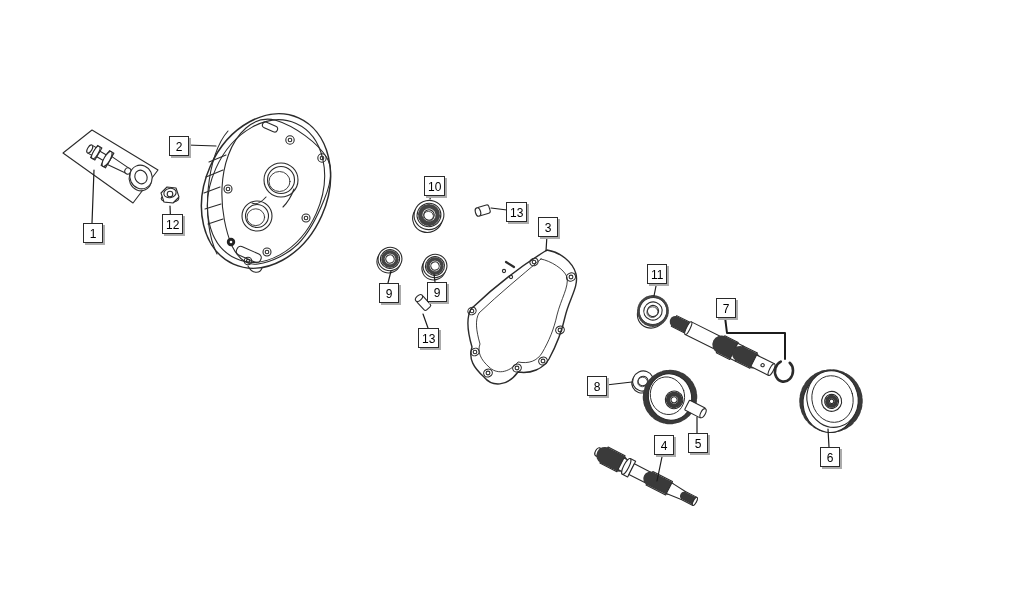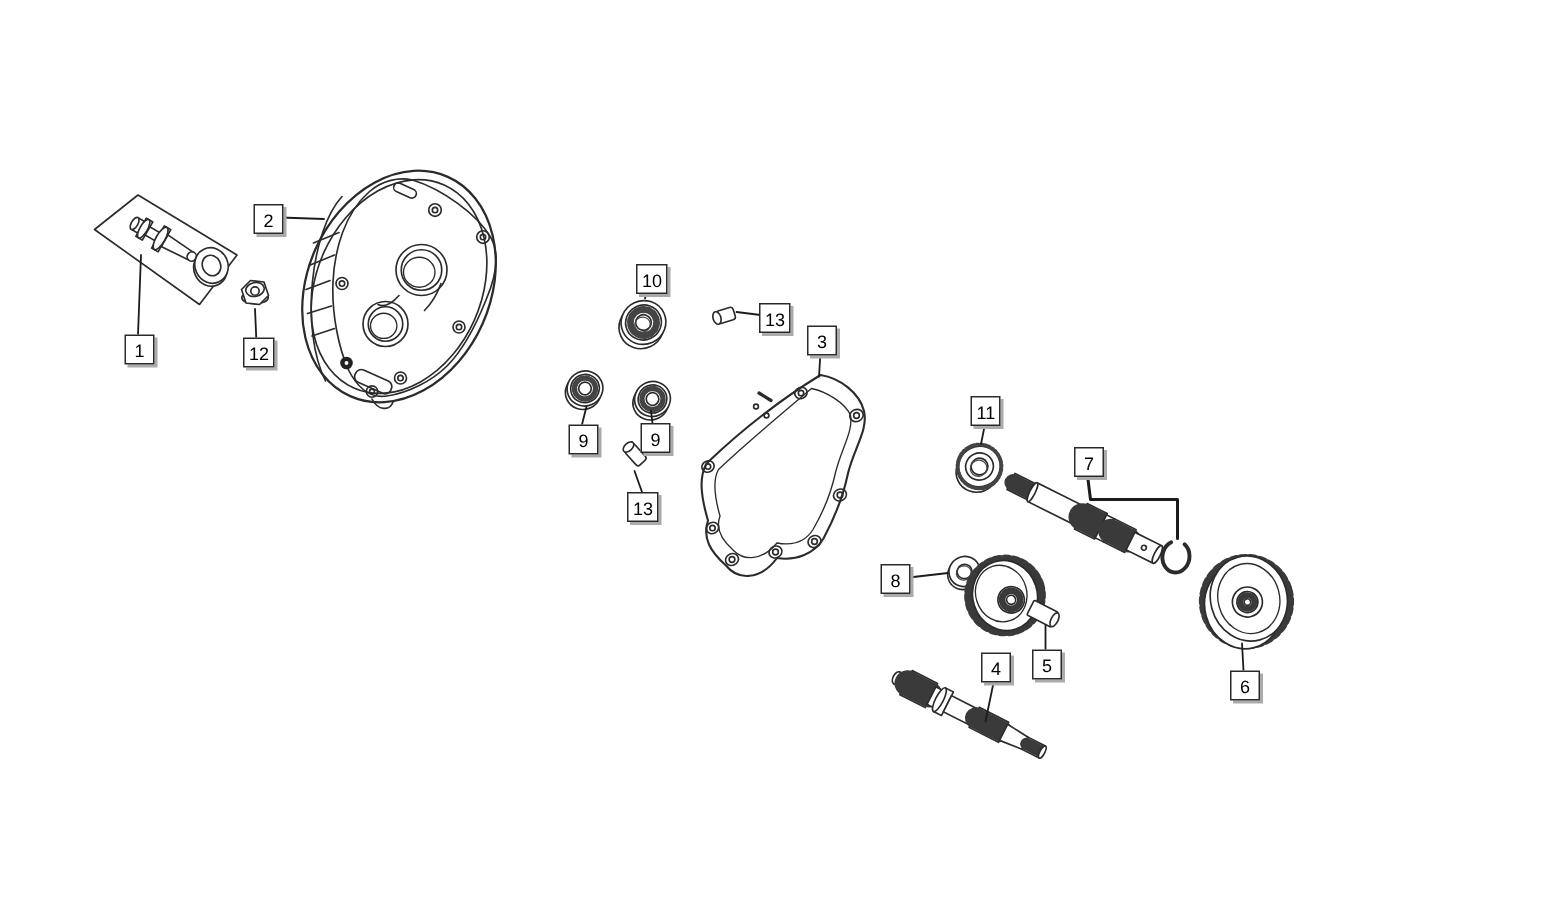--- a/index.html
+++ b/index.html
@@ -282,21 +282,21 @@
     </div>
   <div class="callout" style="left:427px;top:282px;">
       <span>9</span>
     </div>
   <div class="callout" style="left:424px;top:176px;">
       <span>10</span>
     </div>
   <div class="callout" style="left:647px;top:264px;text-align:center;">
       <span>11</span>
     </div>
-  <div class="callout" style="left:162px;top:225px;">
+  <div class="callout" style="left:162px;top:214px;">
       <span>12</span>
     </div>
   <div class="callout" style="left:506px;top:202px;">
       <span>13</span>
     </div>
   <div class="callout" style="left:418px;top:328px;">
       <span>13</span>
     </div>
 
 </div>

